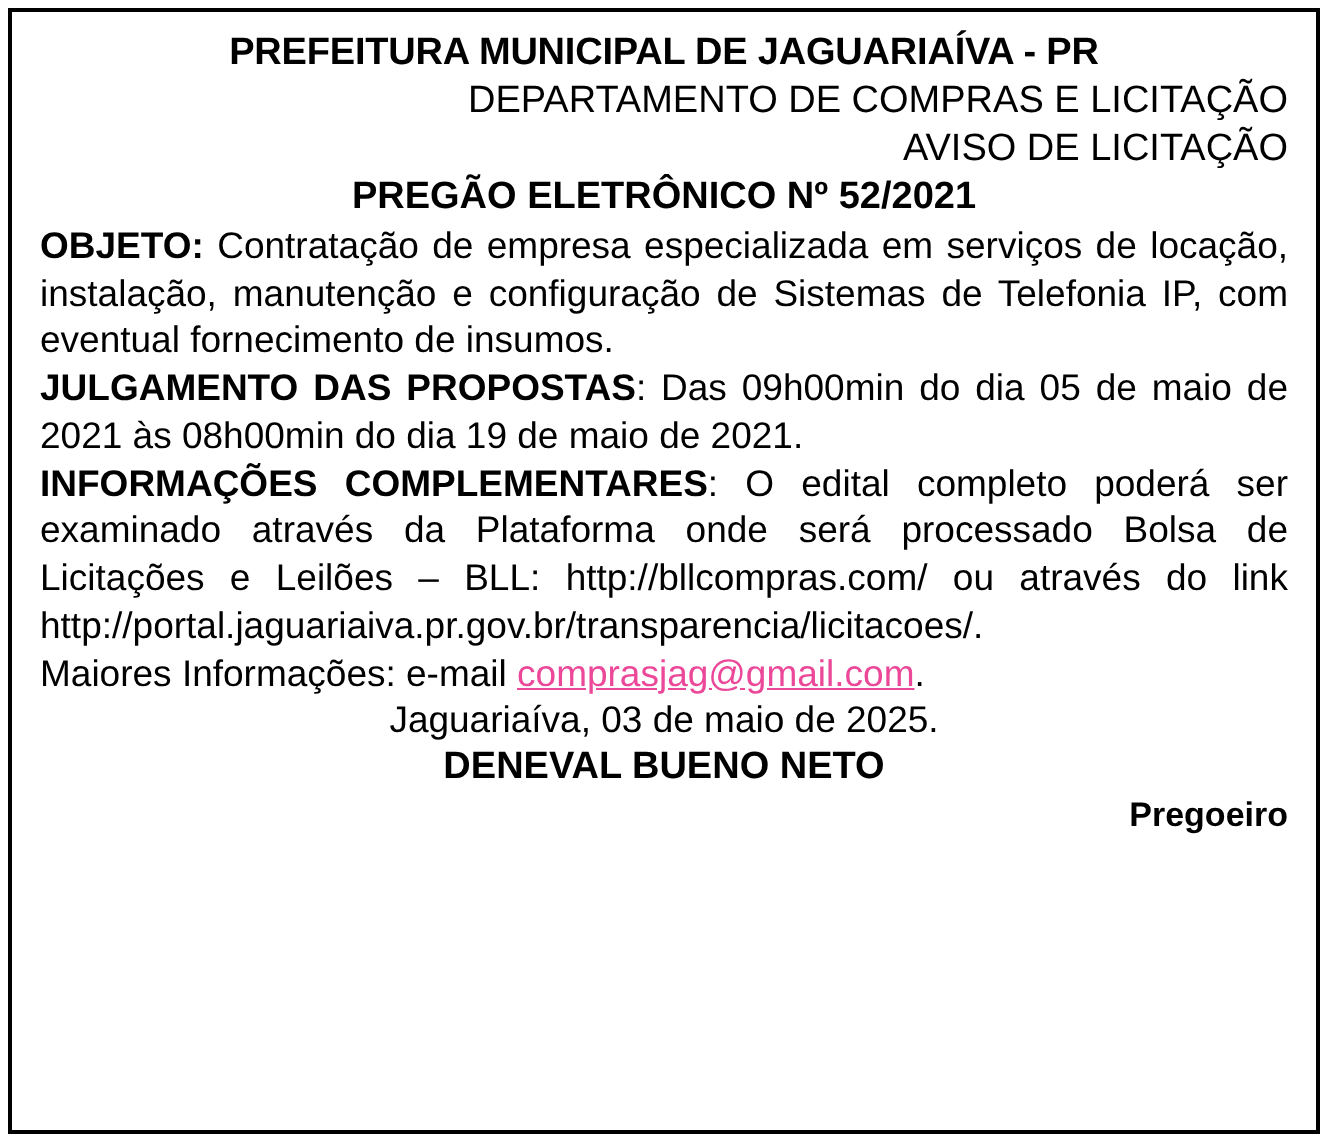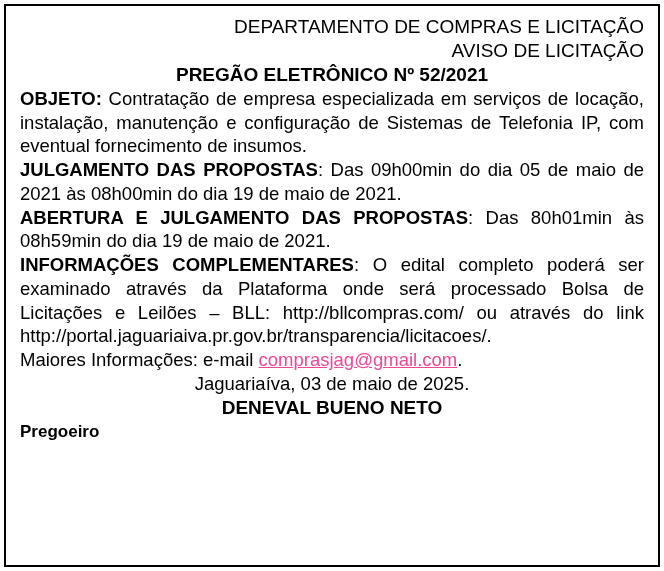--- a/index.html
+++ b/index.html
@@ -71,41 +71,41 @@
     line-height: 1.3;
     margin-top: 0px;
   }
   .signer {
     text-align: center;
     font-weight: bold;
     font-size: 19px;
     line-height: 1.3;
   }
   .role {
-    text-align: left;
+    text-align: right;
     font-weight: bold;
     font-size: 17px;
     line-height: 1.3;
   }
 </style>
 </head>
 <body>
 
 <div class="page">
   <div class="notice-box">
 
+    <div class="head1">PREFEITURA MUNICIPAL DE JAGUARIAÍVA - PR</div>
     <div class="head2">DEPARTAMENTO DE COMPRAS E LICITAÇÃO</div>
     <div class="head3">AVISO DE LICITAÇÃO</div>
     <div class="head4">PREGÃO ELETRÔNICO Nº 52/2021</div>
 
     <p class="para"><span class="lbl">OBJETO:</span><span> Contratação de empresa especializada em serviços de locação, instalação, manutenção e configuração de Sistemas de Telefonia IP, com eventual fornecimento de insumos.</span></p>
 
     <p class="para"><span class="lbl">JULGAMENTO DAS PROPOSTAS</span><span>: Das 09h00min do dia 05 de maio de 2021 às 08h00min do dia 19 de maio de 2021.</span></p>
 
-    <p class="para"><span class="lbl">ABERTURA E JULGAMENTO DAS PROPOSTAS</span><span>: Das 80h01min às 08h59min do dia 19 de maio de 2021.</span></p>
 
 
     <p class="para"><span class="lbl">INFORMAÇÕES COMPLEMENTARES</span><span>: O edital completo poderá ser examinado através da Plataforma onde será processado Bolsa de Licitações e Leilões – BLL: </span><span>http://bllcompras.com/</span><span> ou através do link </span><span>http://portal.jaguariaiva.pr.gov.br/transparencia/licitacoes/.</span></p>
 
     <p class="para"><span>Maiores Informações: e-mail </span><a class="link" href="#">comprasjag@gmail.com</a><span>.</span></p>
 
     <div class="closing-city">Jaguariaíva, 03 de maio de 2025.</div>
     <div class="signer">DENEVAL BUENO NETO</div>
     <div class="role">Pregoeiro</div>
 

